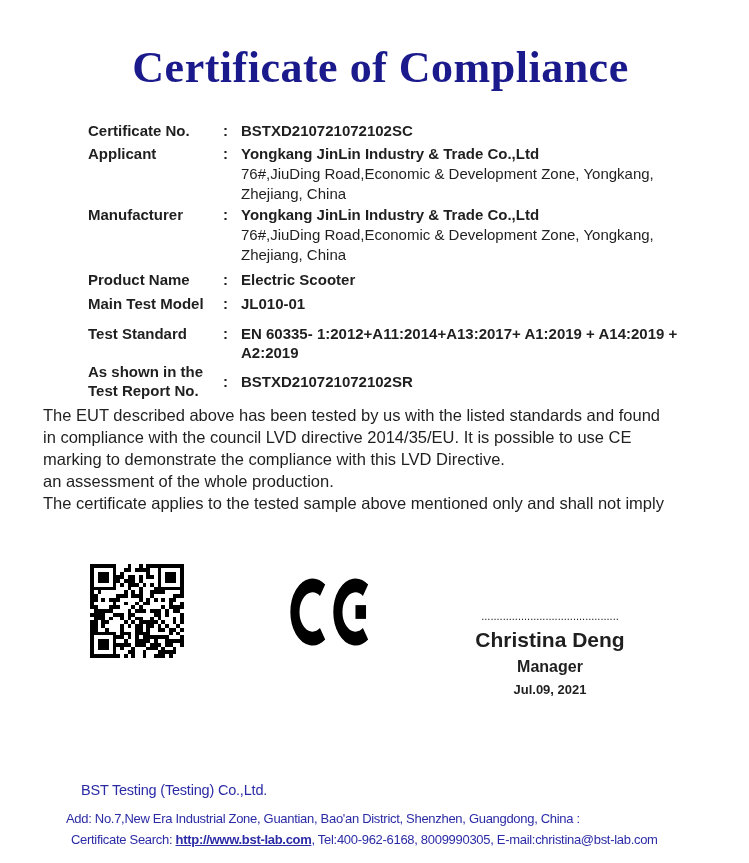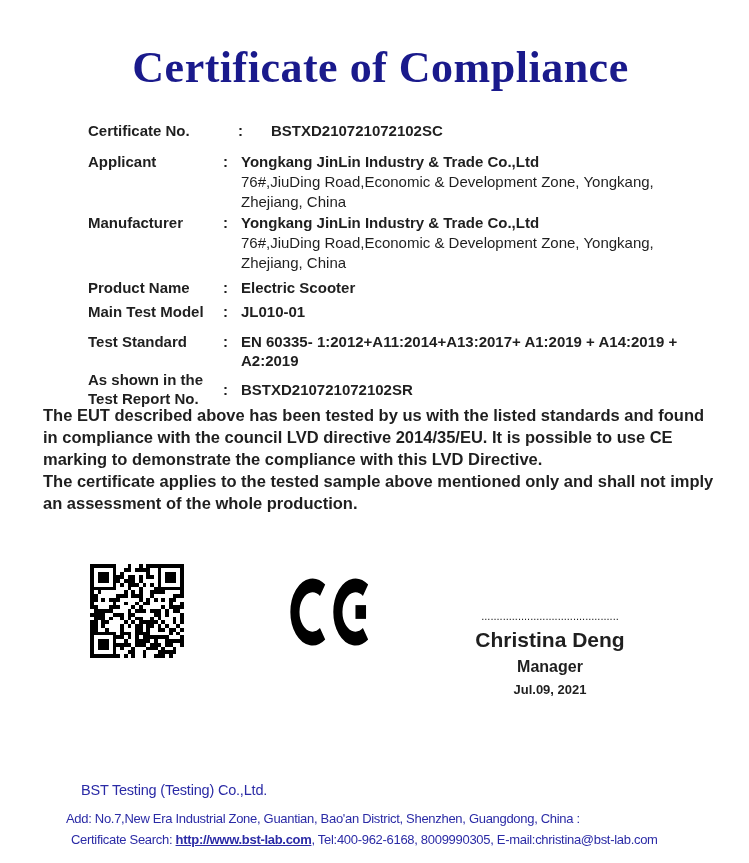--- a/index.html
+++ b/index.html
@@ -23,26 +23,26 @@
   }
 
   
   .details{position:absolute;left:88px;top:121px;width:620px;font-size:15px;}
   .d-row{display:flex;align-items:flex-start;line-height:19px;}
   .d-row.center{align-items:center;}
   .d-label{width:135px;font-weight:bold;flex:none;}
   .d-colon{width:18px;font-weight:bold;flex:none;text-align:left;}
   .d-value{font-weight:bold;width:462px;}
   .d-sub{font-weight:normal;line-height:18px;margin-top:2px;}
-  .mb4{margin-bottom:12px;gap:15px;} .mb2{margin-bottom:2px;} .mb6{margin-bottom:6px;}
+  .mb4{margin-bottom:4px;} .mb2{margin-bottom:2px;} .mb6{margin-bottom:6px;}
   .mb5{margin-bottom:5px;} .mb11{margin-bottom:11px;} .mb0{margin-bottom:0;}
 
   
   .statement{position:absolute;left:43px;top:404px;width:700px;font-size:16.5px;}
-  .statement div{line-height:22px;font-weight:bold;}
+  .statement div{line-height:22px;}
 
   
   .qr{position:absolute;left:90px;top:564px;width:94px;height:94px;}
   .qr svg{display:block;width:100%;height:100%;}
   .ce{position:absolute;left:290px;top:577px;width:88px;height:70px;}
   .ce svg{display:block;width:100%;height:100%;}
 
   
   .signature{position:absolute;left:455px;top:611px;width:190px;text-align:center;}
   .sig-dots{
@@ -118,22 +118,22 @@
       <div class="d-colon">:</div>
       <div class="d-value">BSTXD210721072102SR</div>
     </div>
 
   </div>
 
   <div class="statement">
     <div>The EUT described above has been tested by us with the listed standards and found</div>
     <div>in compliance with the council LVD directive 2014/35/EU. It is possible to use CE</div>
     <div>marking to demonstrate the compliance with this LVD Directive.</div>
+    <div>an assessment of the whole production.</div>
     <div>The certificate applies to the tested sample above mentioned only and shall not imply</div>
-    <div>an assessment of the whole production.</div>
   </div>
 
   <div class="qr">
       <svg viewBox="0 0 25 25" shape-rendering="crispEdges" fill="#000" xmlns="http://www.w3.org/2000/svg">
         <rect x="0" y="0" width="1" height="1"></rect>
         <rect x="1" y="0" width="1" height="1"></rect>
         <rect x="2" y="0" width="1" height="1"></rect>
         <rect x="3" y="0" width="1" height="1"></rect>
         <rect x="4" y="0" width="1" height="1"></rect>
         <rect x="5" y="0" width="1" height="1"></rect>

